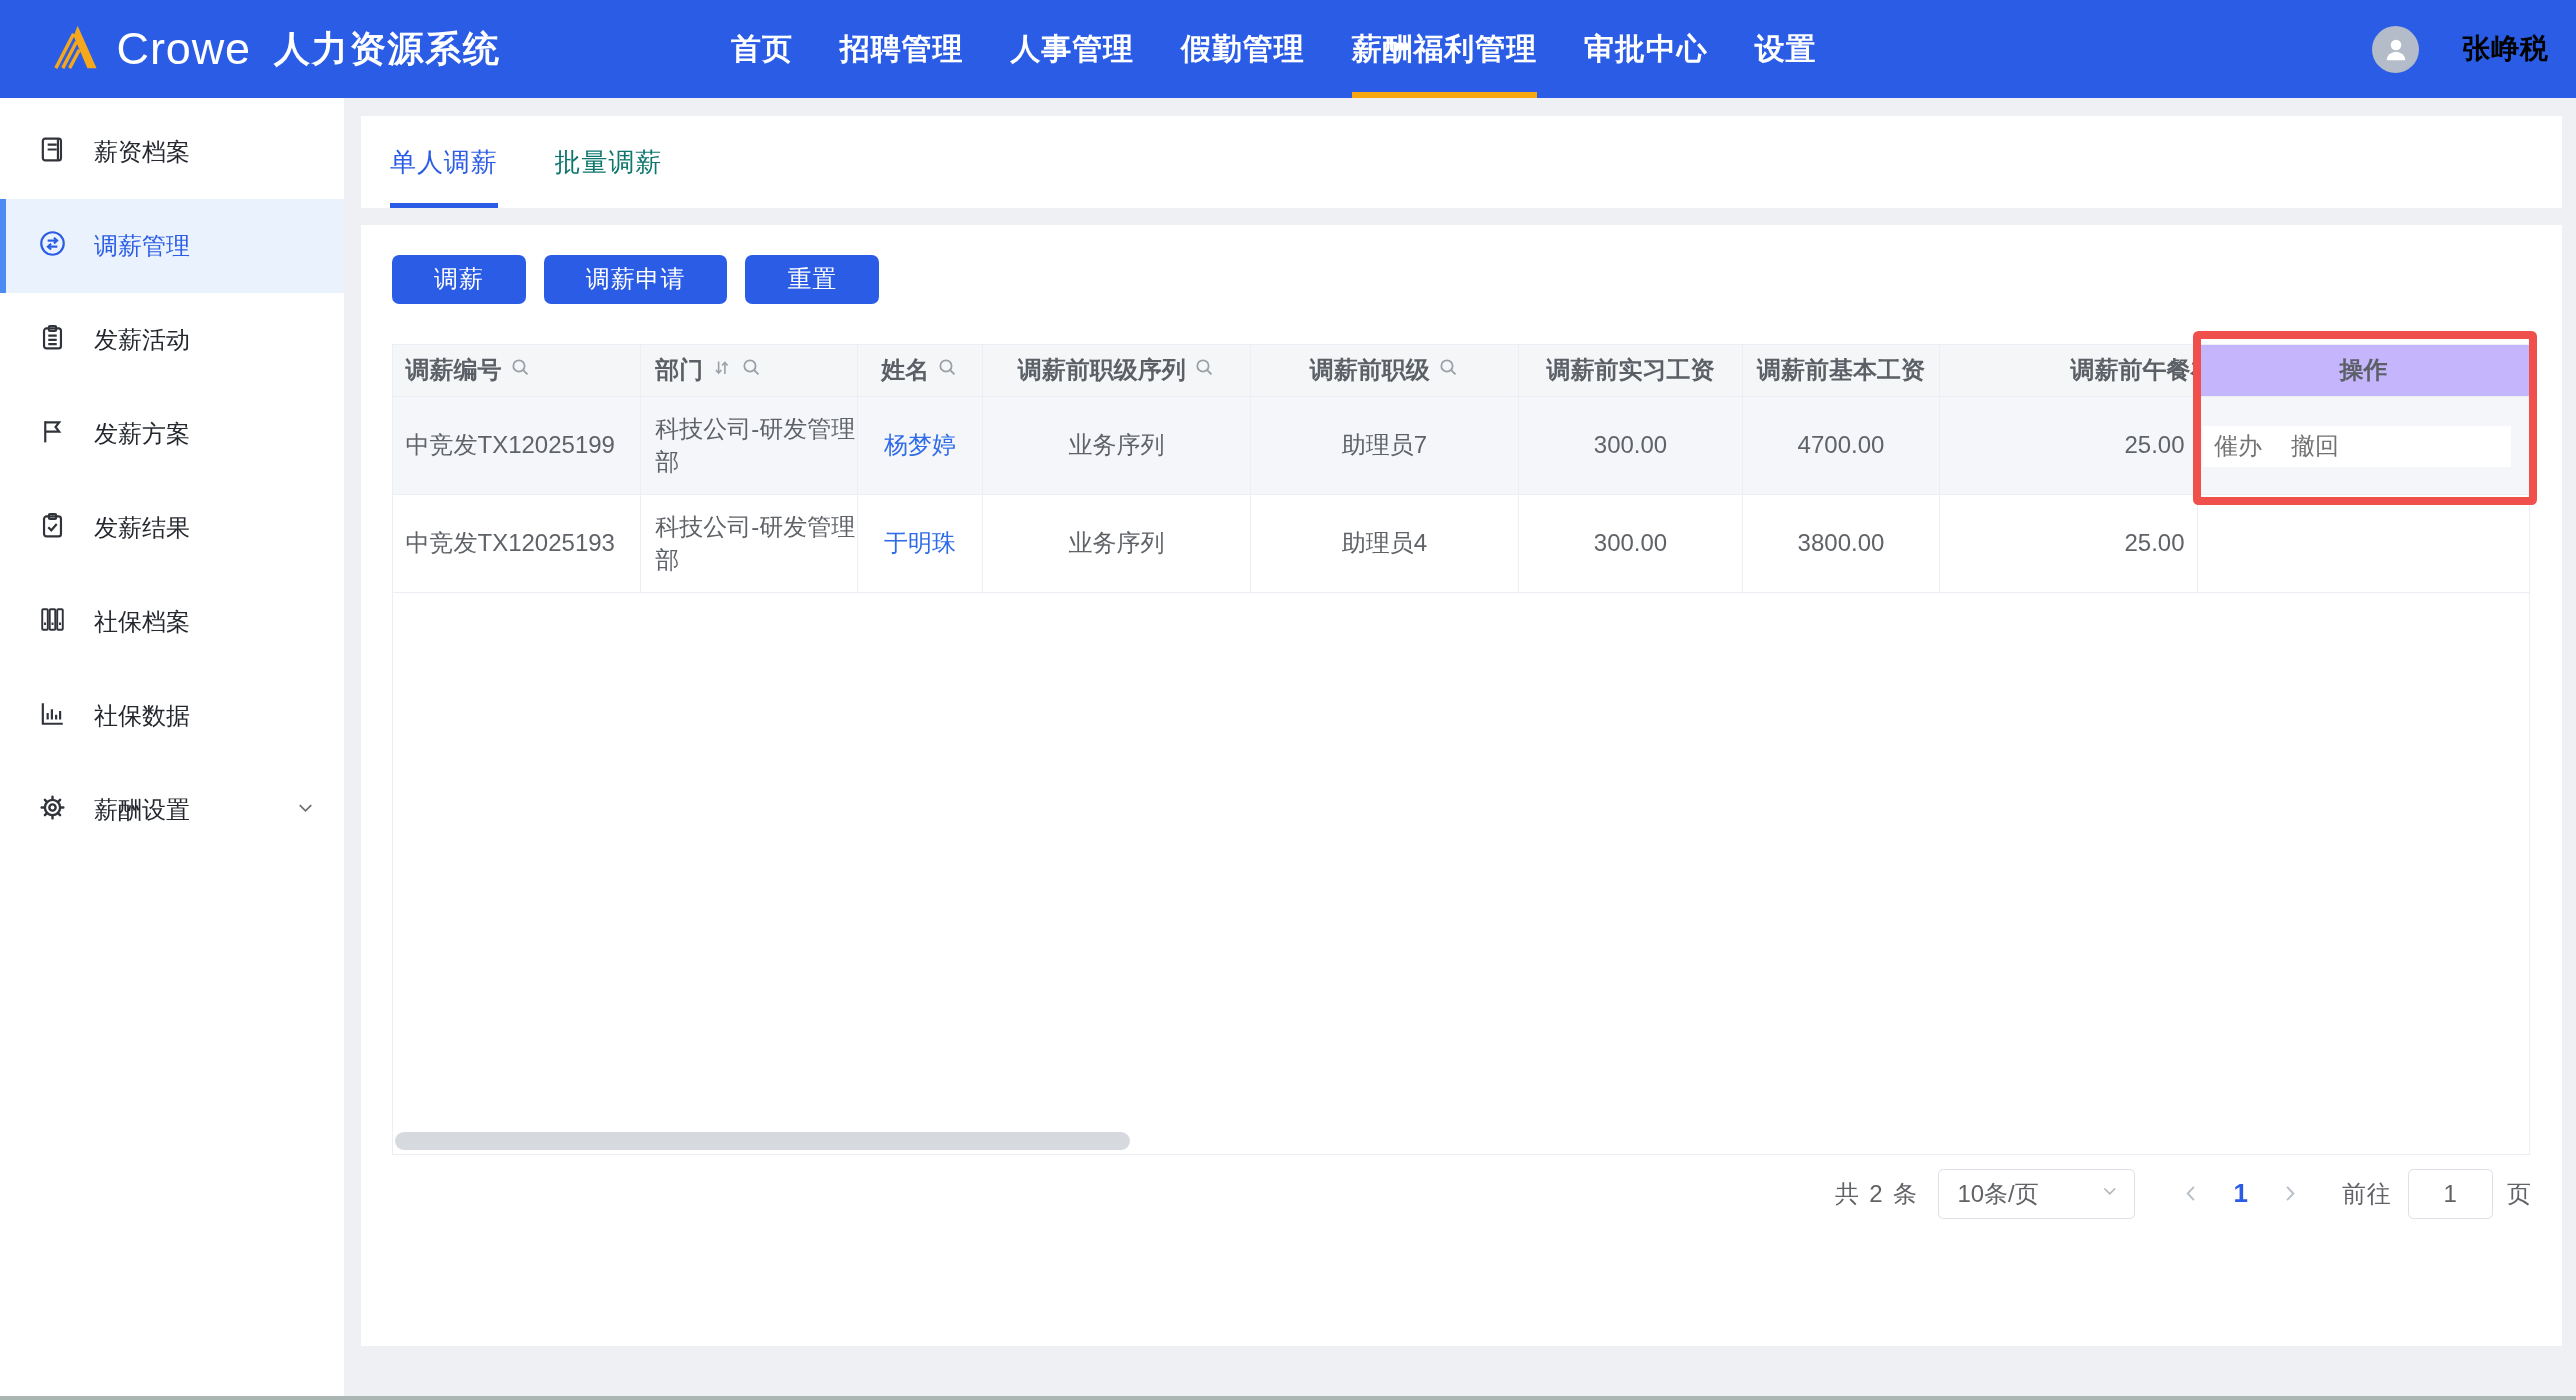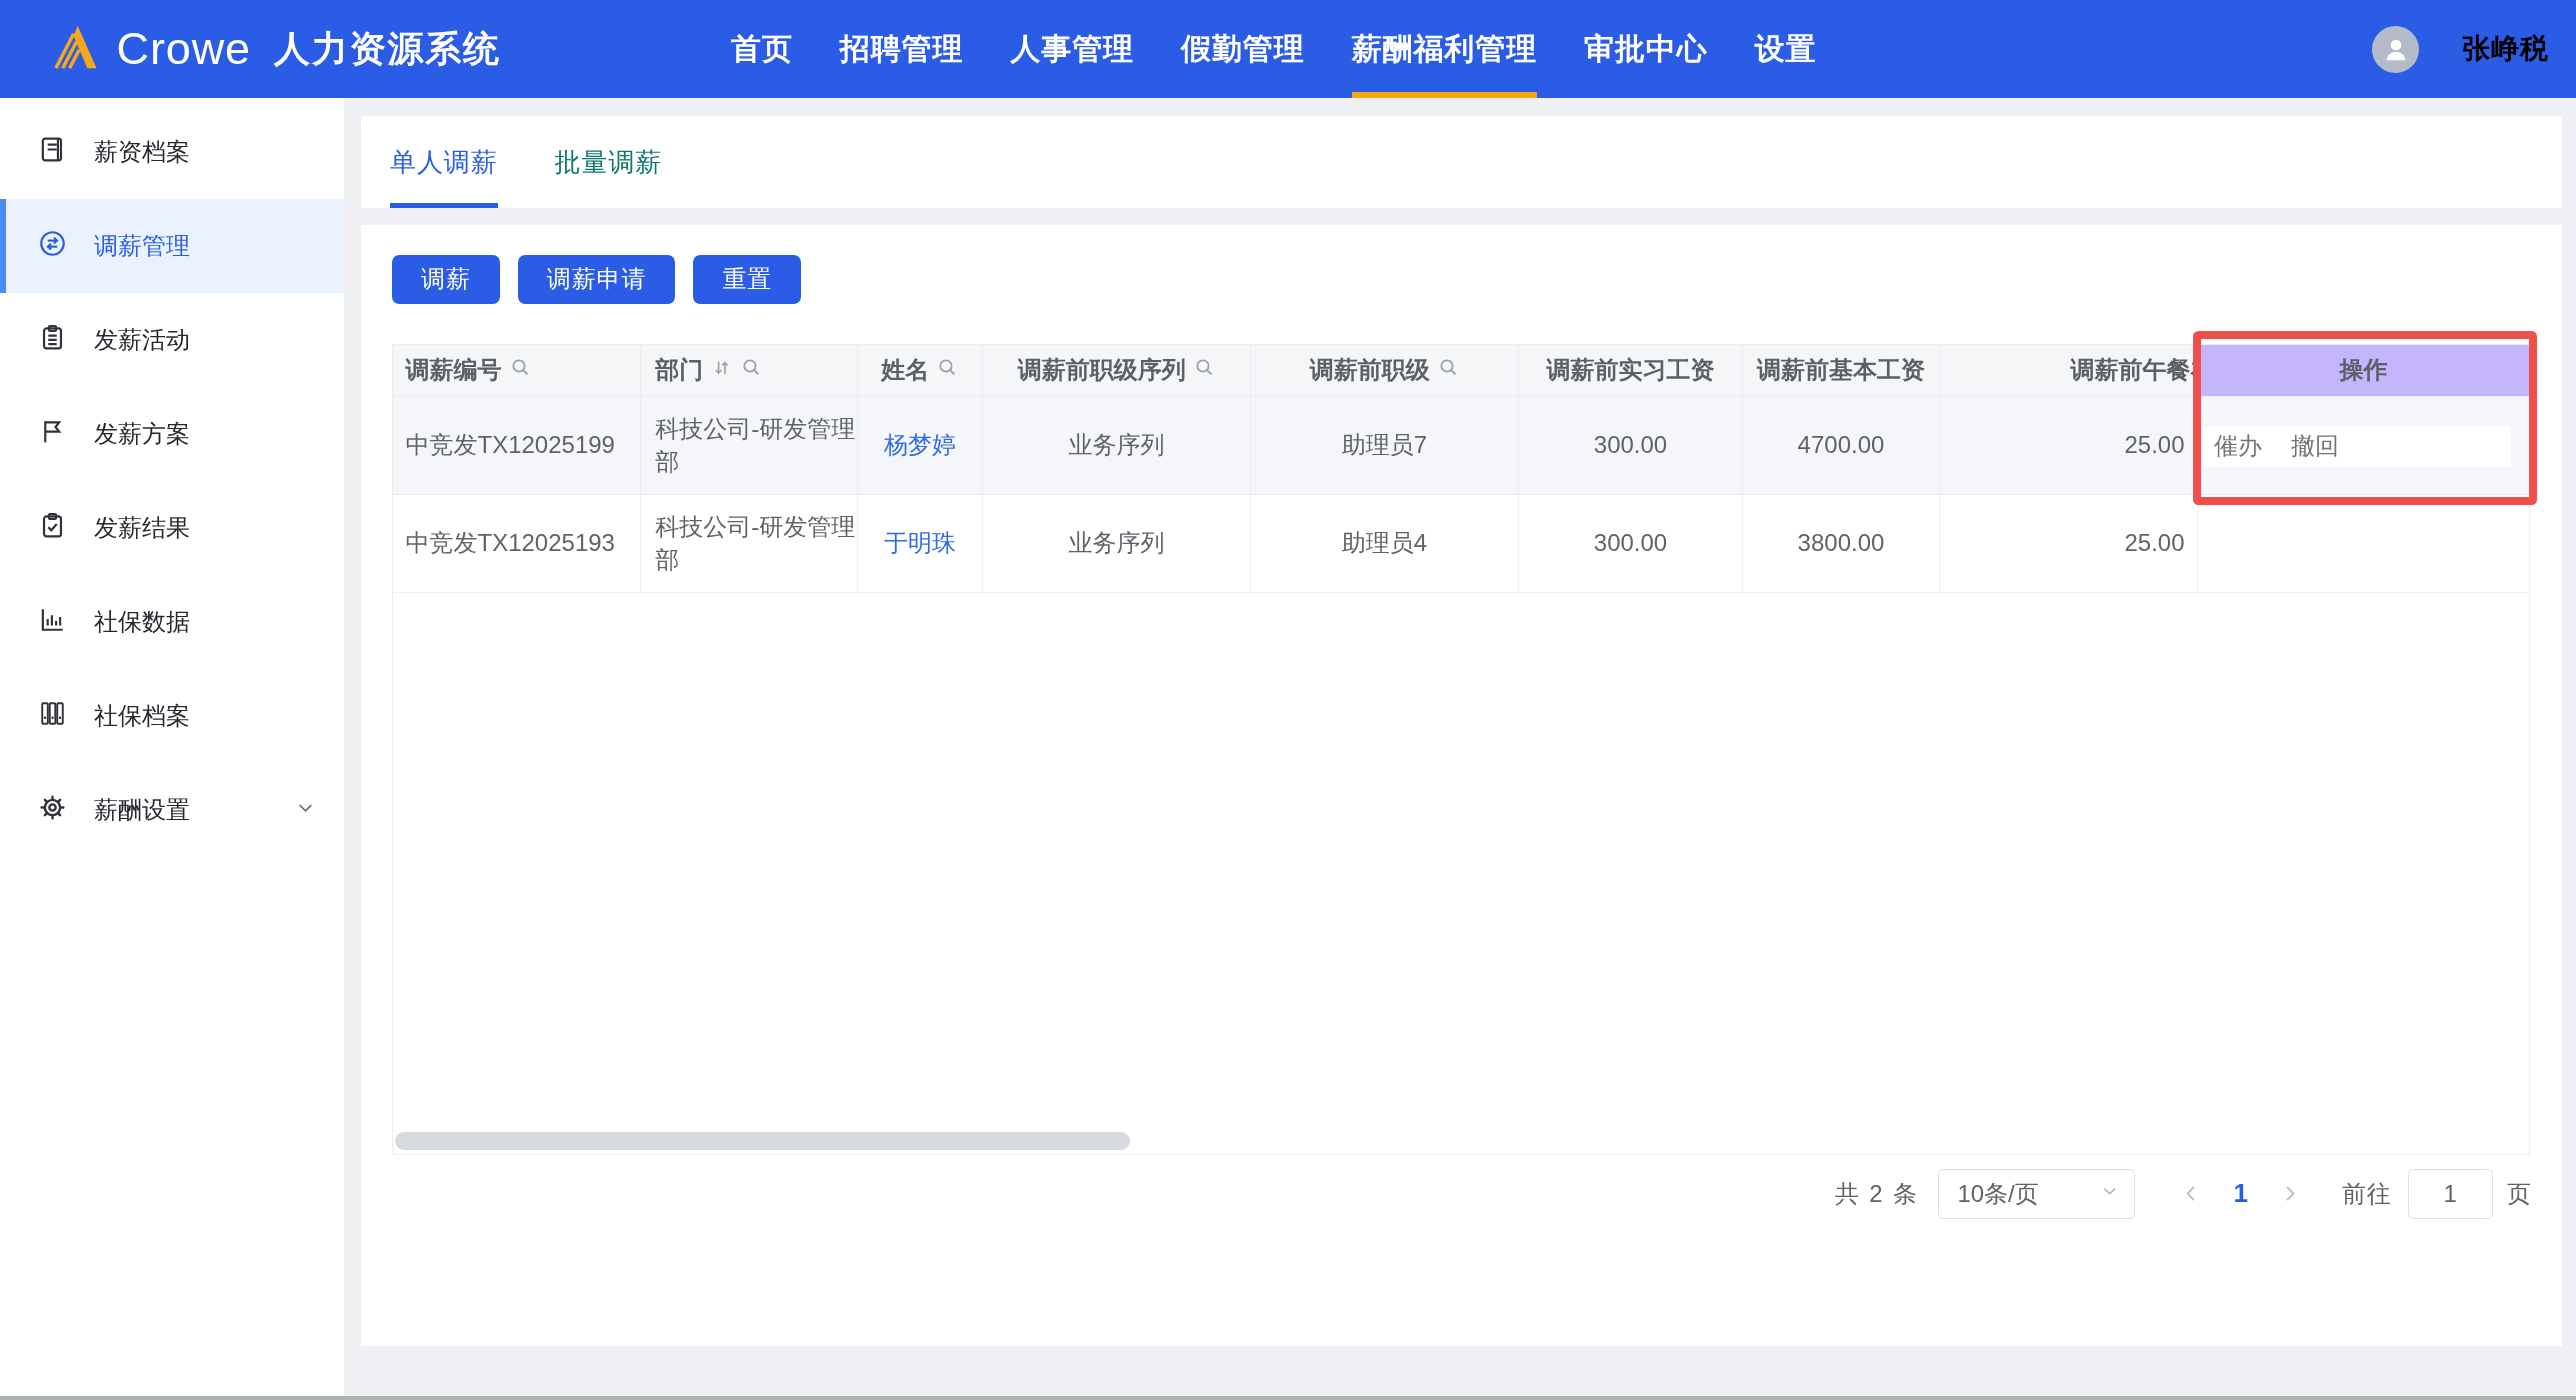--- a/index.html
+++ b/index.html
@@ -32,21 +32,21 @@
   .side-chevron svg{stroke:#6a6e76;}
 
   
   .main{position:absolute;left:361px;top:116px;width:2201px;}
   .tabbar{height:92px;background:#fff;display:flex;padding-left:29px;gap:57px;}
   .tab{height:92px;display:flex;align-items:center;font-size:26px;color:#0f766e;font-weight:500;position:relative;cursor:pointer;letter-spacing:0.9px;}
   .tab.active{color:#2b5ce5;}
   .tab.active::after{content:"";position:absolute;left:0;right:0;bottom:0;height:5.4px;background:#2b5ce5;}
   .card{margin-top:17px;background:#fff;height:1121px;box-sizing:border-box;padding:29.5px 31px 0 31px;position:relative;}
   .btn-row{display:flex;gap:18px;margin-bottom:40px;}
-  .btn{height:49px;background:#2b5ce5;color:#fff;font-size:24px;border:none;border-radius:7.2px;padding:0 29px;display:flex;align-items:center;cursor:pointer;letter-spacing:0.9px;}
+  .btn{height:49px;background:#2b5ce5;color:#fff;font-size:24px;border:none;border-radius:7.2px;padding:0 42px;display:flex;align-items:center;cursor:pointer;letter-spacing:0.9px;}
 
   
   .table-wrap{position:relative;width:2138px;height:811px;border:0.9px solid #ebeef5;background:#fff;box-sizing:border-box;}
   .trow{display:flex;}
   .cell{box-sizing:border-box;border-right:0.9px solid #ebeef5;border-bottom:0.9px solid #ebeef5;
         display:flex;align-items:center;justify-content:center;font-size:24px;color:#5f6368;}
   .c1{width:248px;justify-content:flex-start;padding-left:12.5px;}
   .c2{width:217px;justify-content:flex-start;padding-left:14.3px;}
   .c3{width:125px;}
   .c4{width:268px;}
@@ -173,37 +173,37 @@
       <svg width="29" height="29" viewBox="0 0 24 24" fill="none" stroke-width="1.8">
         <rect x="5" y="4.5" width="14" height="16.5" rx="2"></rect>
         <rect x="9" y="2.5" width="6" height="4" rx="1"></rect>
         <path d="M8.5,13.5 L11,16 L15.5,10.8"></path>
       </svg>
     </span>
     <span>发薪结果</span>
   </div>
   <div class="side-item">
     <span>
-      <svg width="29" height="29" viewBox="0 0 24 24" fill="none" stroke-width="1.8">
-        <path d="M4,3.5 V20.5 H20.5"></path>
-        <path d="M8,17 v-5.5 M11.5,17 v-8.5 M15,17 v-4 M18.3,17 v-7"></path>
-      </svg>
-    </span>
-    <span>社保数据</span>
-  </div>
-  <div class="side-item">
-    <span>
       <svg width="29" height="29" viewBox="0 0 24 24" fill="none" stroke-width="1.6">
         <rect x="3.5" y="3.5" width="4.6" height="17" rx="0.8"></rect>
         <rect x="9.7" y="3.5" width="4.6" height="17" rx="0.8"></rect>
         <rect x="15.9" y="3.5" width="4.6" height="17" rx="0.8"></rect>
         <path d="M5.8,14.5 v2 M12,14.5 v2 M18.2,14.5 v2"></path>
       </svg>
     </span>
     <span>社保档案</span>
+  </div>
+  <div class="side-item">
+    <span>
+      <svg width="29" height="29" viewBox="0 0 24 24" fill="none" stroke-width="1.8">
+        <path d="M4,3.5 V20.5 H20.5"></path>
+        <path d="M8,17 v-5.5 M11.5,17 v-8.5 M15,17 v-4 M18.3,17 v-7"></path>
+      </svg>
+    </span>
+    <span>社保数据</span>
   </div>
   <div class="side-item">
     <span>
       <svg width="29" height="29" viewBox="0 0 24 24" fill="none" stroke-width="2" stroke-linecap="round">
         <circle cx="12" cy="12" r="6.3"></circle>
         <circle cx="12" cy="12" r="2.6"></circle>
         <path d="M18.5,12 H21 M16.6,16.6 L18.3,18.3 M12,18.5 V21 M7.4,16.6 L5.7,18.3 M5.5,12 H3 M7.4,7.4 L5.7,5.7 M12,5.5 V3 M16.6,7.4 L18.3,5.7"></path>
       </svg>
     </span>
     <span>薪酬设置</span>

